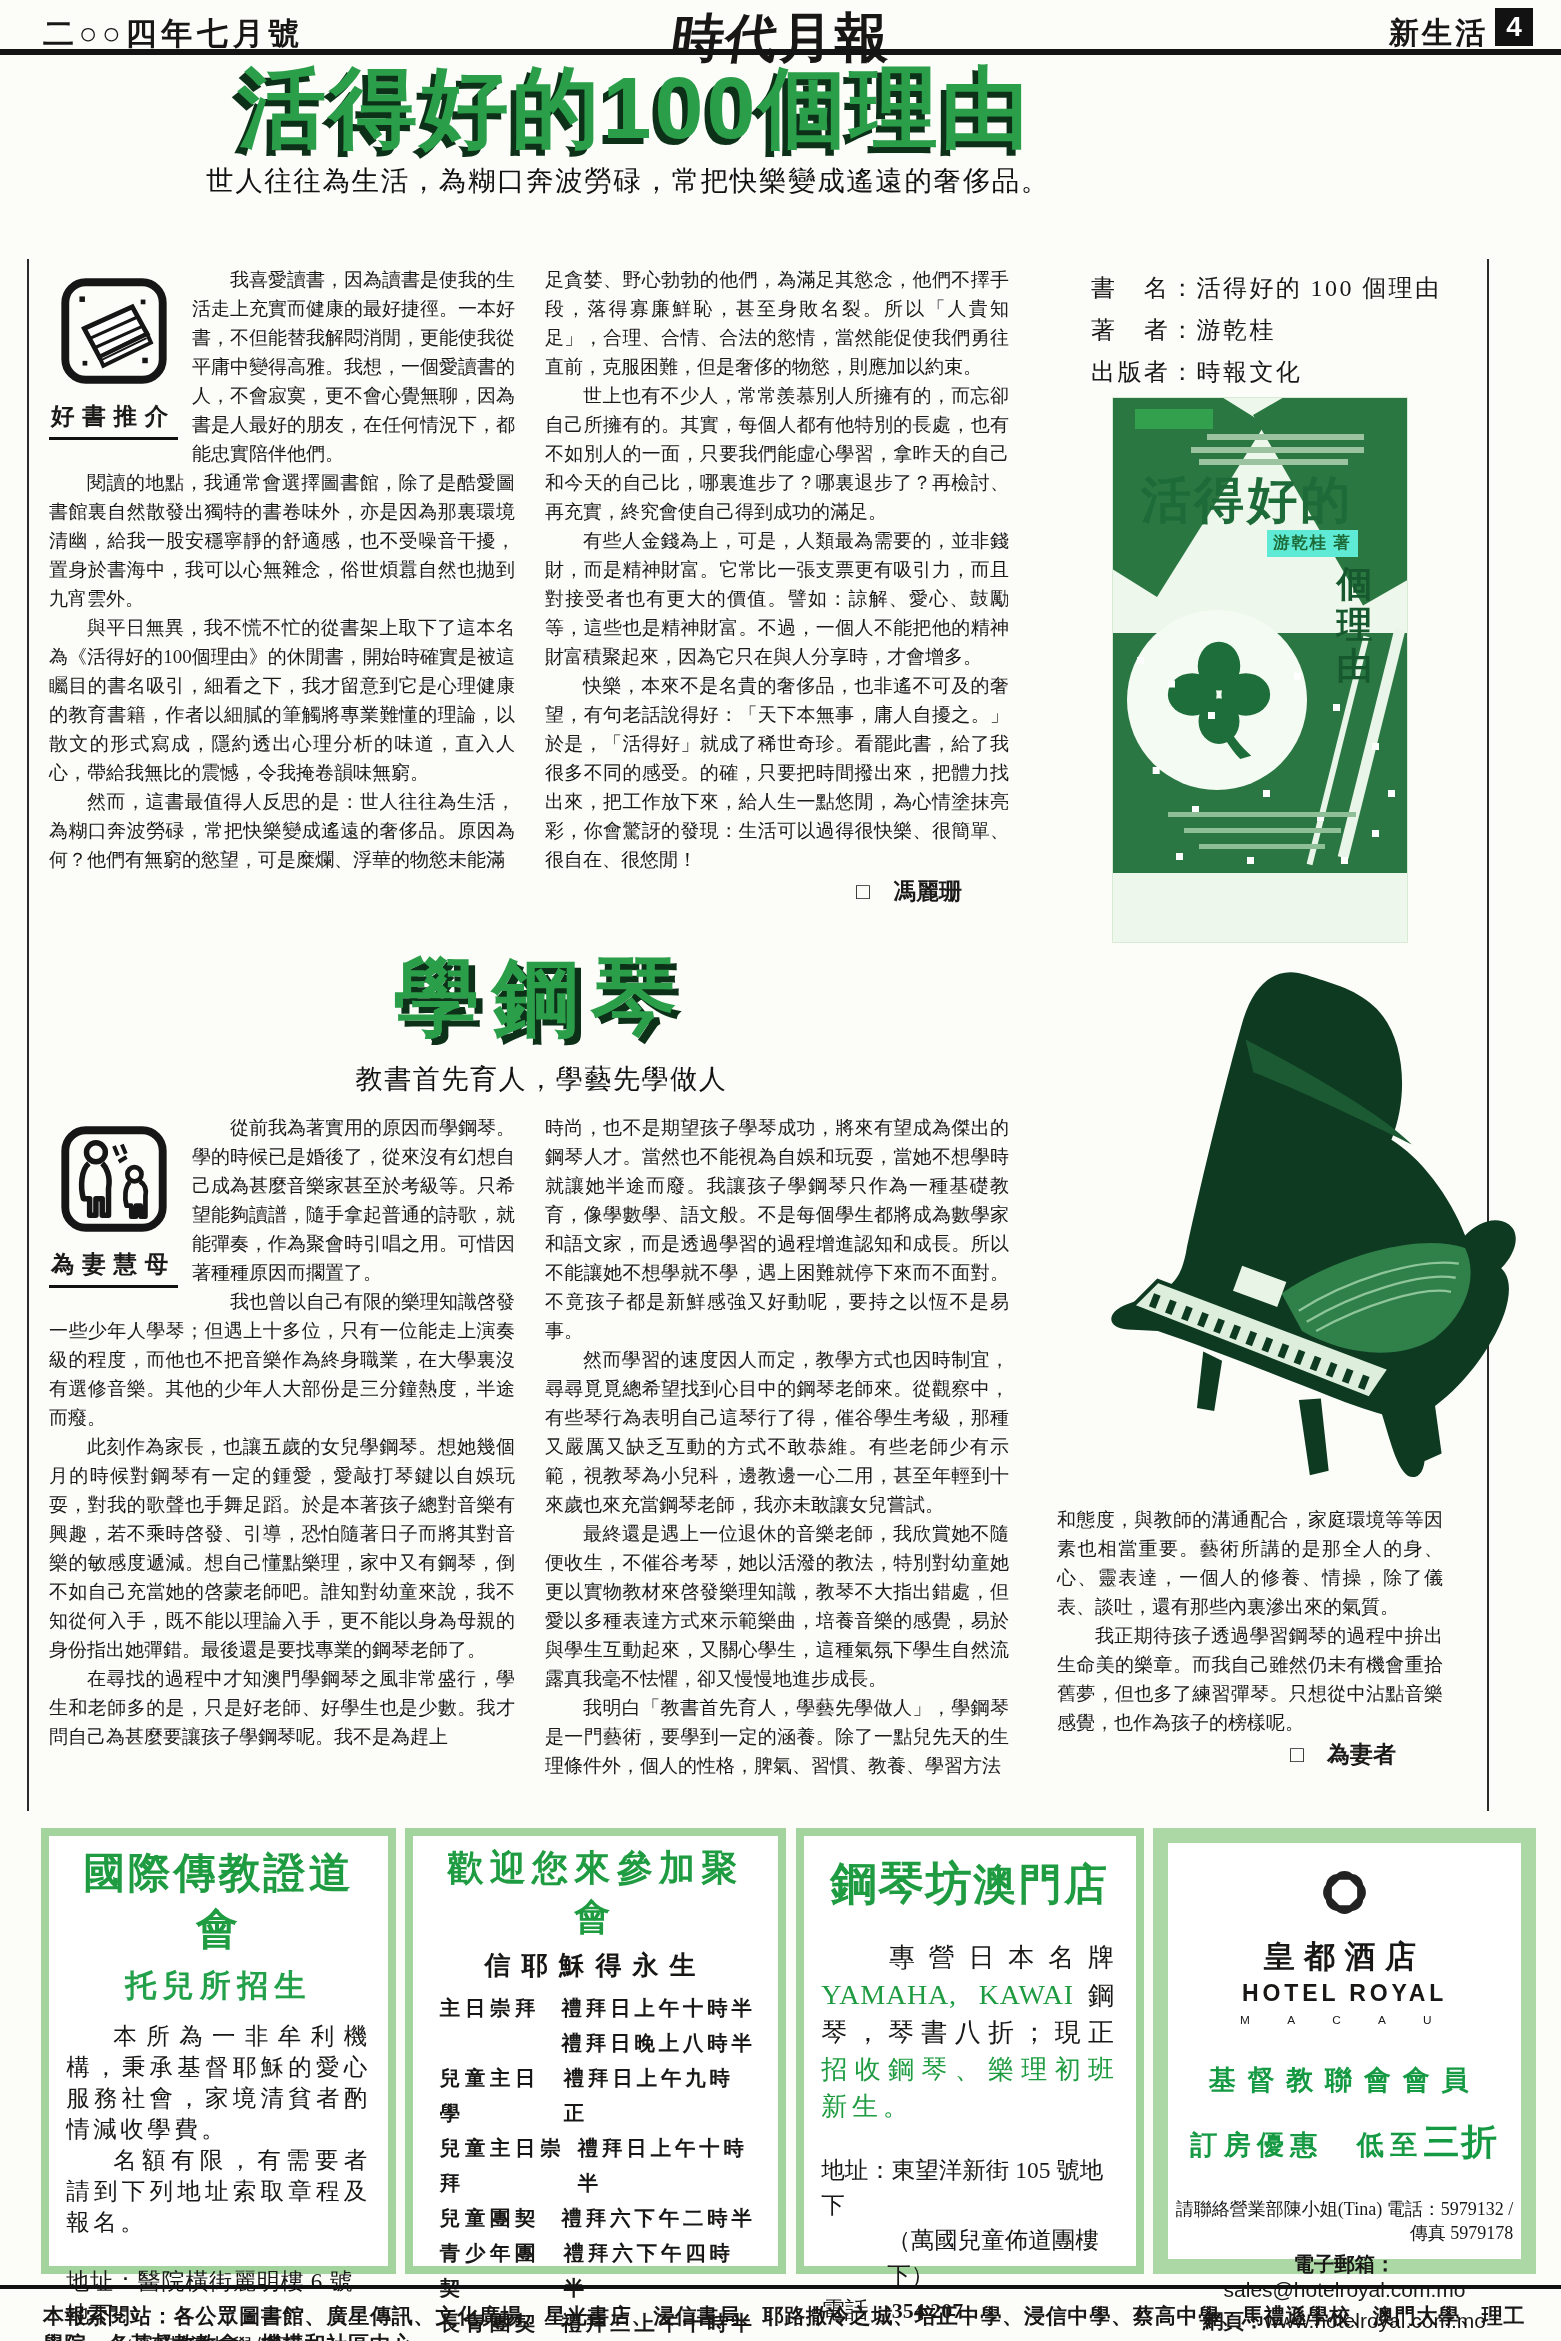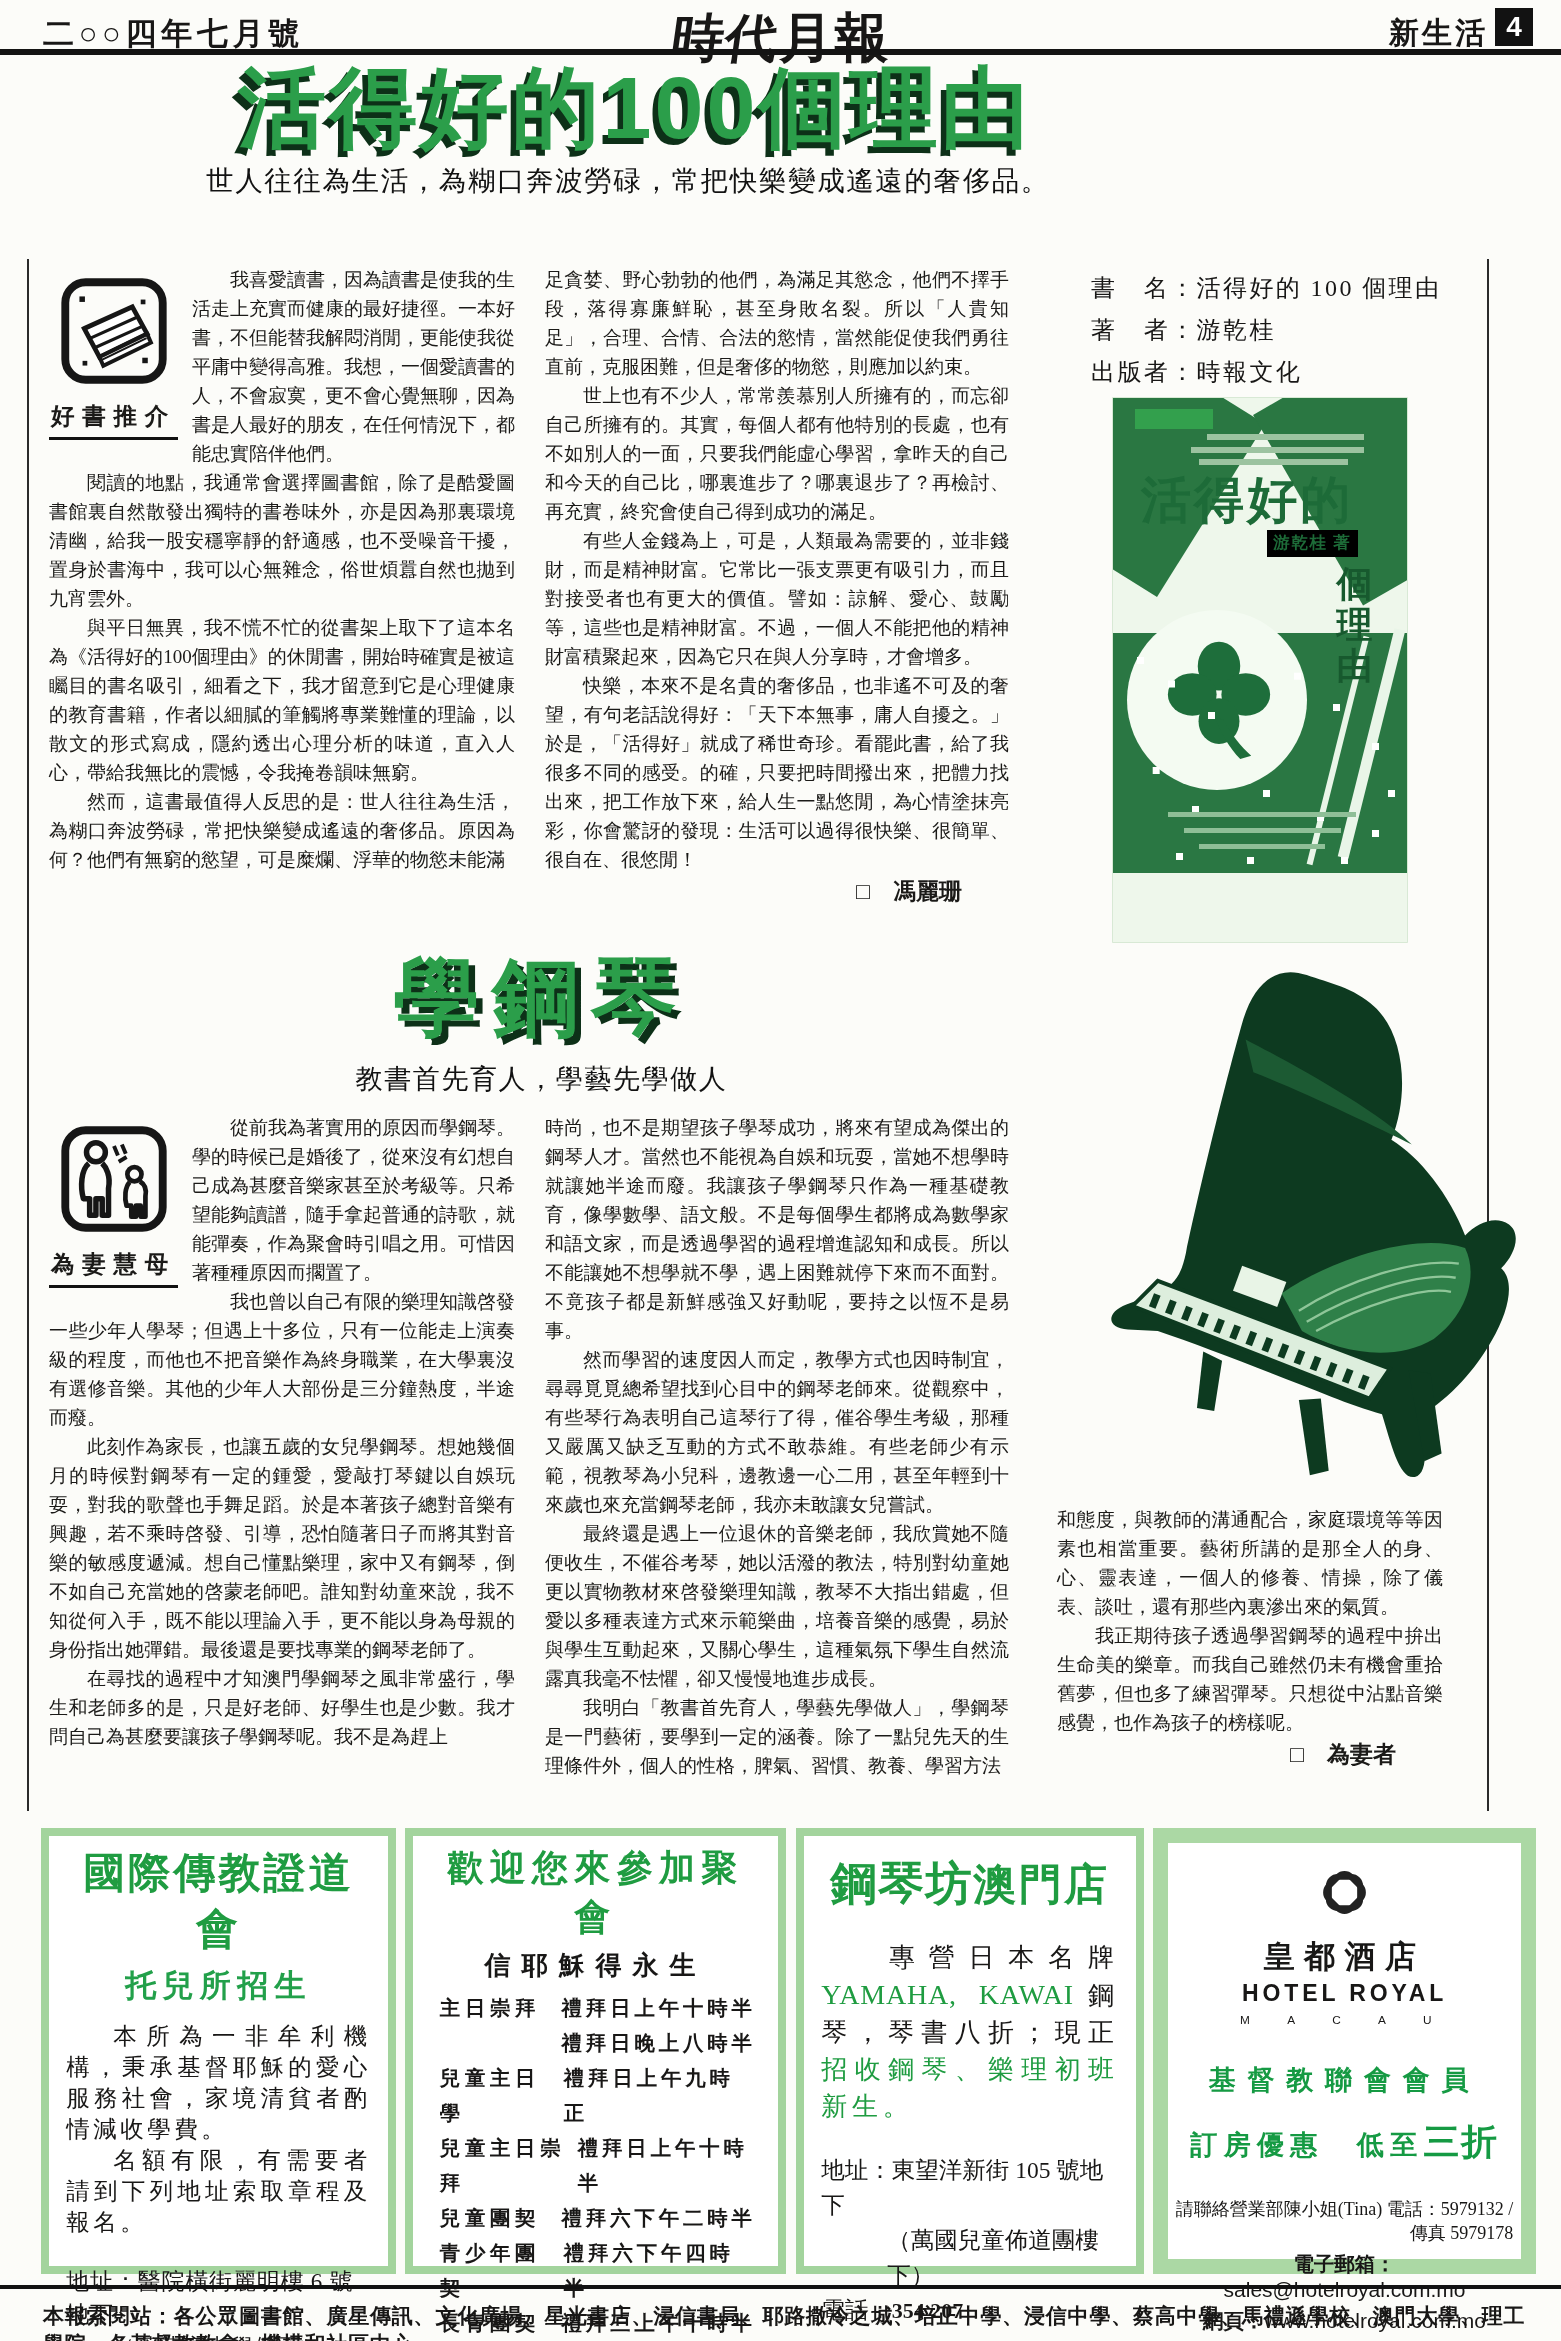--- a/index.html
+++ b/index.html
@@ -37,21 +37,21 @@
   .sig{text-align:right;padding-right:47px;font-size:23px;font-weight:bold;margin-top:3.1px;}
   
   .bookinfo{left:1091px;top:267px;width:400px;font-size:24px;line-height:42px;letter-spacing:2.4px;}
   .cover{left:1113px;top:398px;width:294px;height:544px;background:#eef7eb;overflow:hidden;
          box-shadow:0 0 0 0.8px #cfe4cc;}
   .cover .roadL{position:absolute;left:-47px;top:-31px;width:157px;height:204px;background:#2a7742;transform:rotate(32deg);}
   .cover .roadR{position:absolute;right:-55px;top:-39px;width:165px;height:220px;background:#2a7742;transform:rotate(-30deg);}
   .cover .badge{position:absolute;left:22px;top:11px;width:78px;height:20.4px;background:#33a04d;}
   .cover .blurb{position:absolute;height:5.5px;background:#9cc3a0;}
   .cover .ctitle{position:absolute;left:28px;top:69px;font-size:50px;font-weight:bold;color:#1d6b38;letter-spacing:3.1px;}
-  .cover .cauthor{position:absolute;left:154px;top:132px;background:#000000;color:#1d6b38;
+  .cover .cauthor{position:absolute;left:154px;top:132px;background:#5eead4;color:#1d6b38;
                   font-size:16.5px;font-weight:bold;padding:2.4px 6.3px;letter-spacing:1.6px;}
   .cover .cnum{position:absolute;left:23.5px;top:148px;font-size:115px;font-weight:bold;color:#17592e;
                font-family:"Liberation Sans",sans-serif;letter-spacing:4.7px;}
   .cover .cunit{position:absolute;left:218px;top:166px;width:47px;font-size:36px;font-weight:bold;
                 color:#17592e;line-height:41px;text-align:center;}
   .cover .darkband{position:absolute;left:0;top:235px;width:294px;height:240px;background:#2a7743;}
   .cover .stripe{position:absolute;width:11px;height:235px;background:#e9f5e8;}
   .cover .blob{position:absolute;left:14px;top:212px;width:180px;height:180px;background:#f4fbf2;border-radius:50%;}
   .cover .specks{position:absolute;left:23.5px;top:259px;width:7px;height:7px;background:#fff;
       box-shadow:31px 23.5px #fff,71px 55px #fff,157px 15.7px #fff,196px 47px #fff,235px 86px #fff,

